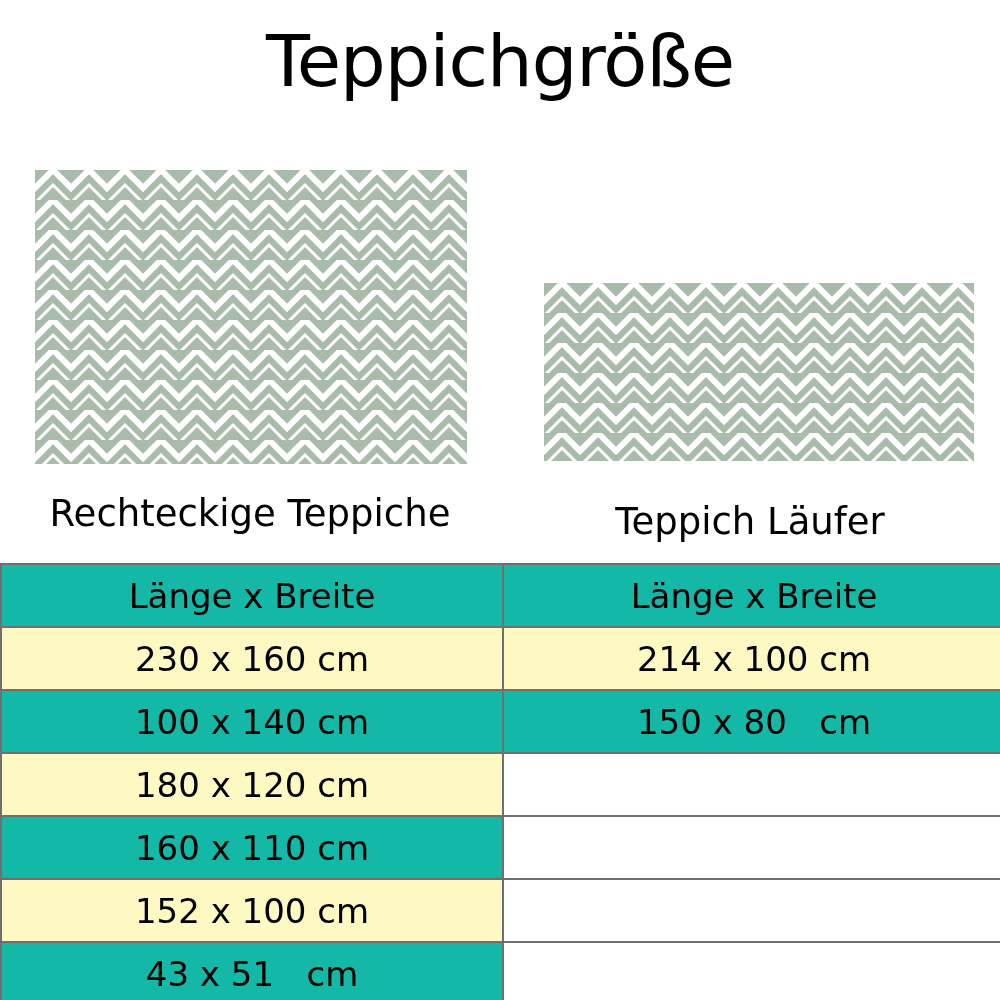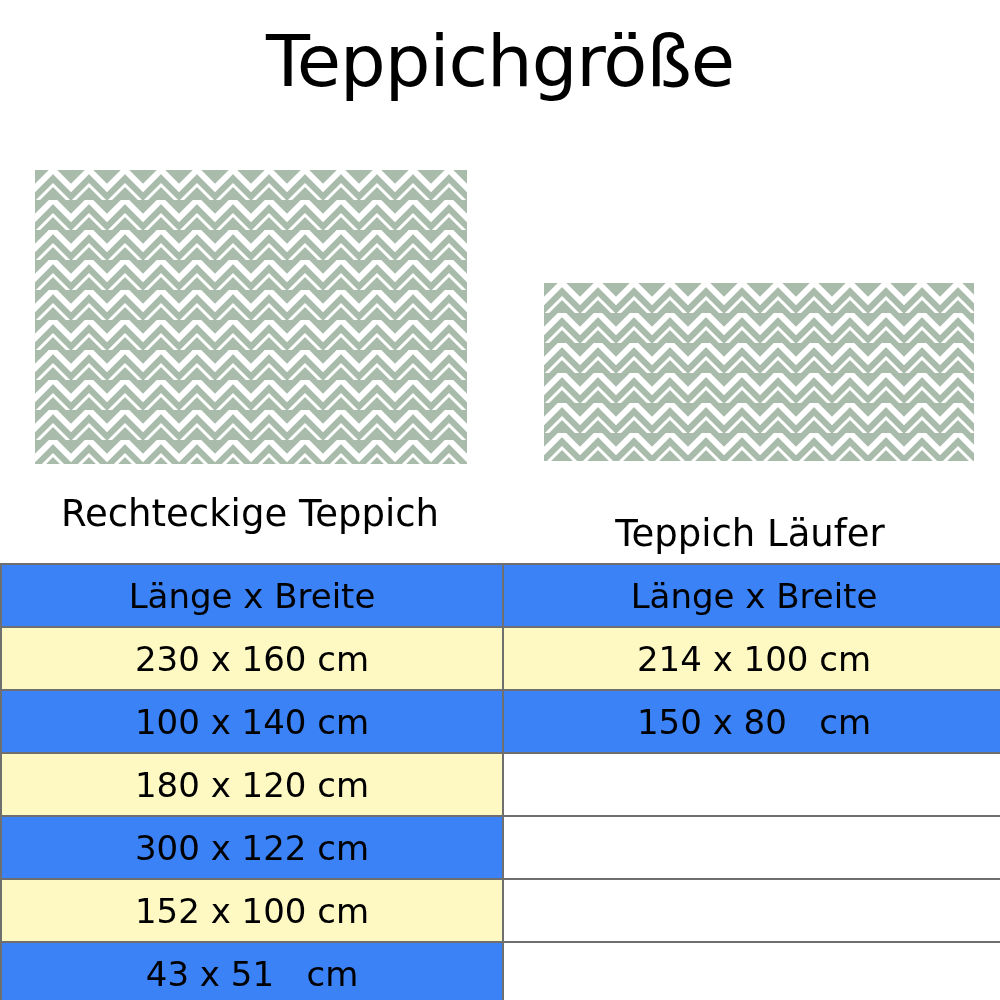--- a/index.html
+++ b/index.html
@@ -71,21 +71,21 @@
     text-align: center;
     white-space: nowrap;
   }
   #caption-rect {
     left: 0;
     top: 492px;
     width: 500px;
   }
   #caption-runner {
     left: 500px;
-    top: 512px;
+    top: 500px;
     width: 500px;
   }
 
   
   .table {
     position: absolute;
     left: 0;
     top: 563px;
     width: 1000px;
     border-collapse: collapse;
@@ -95,21 +95,21 @@
     width: 500px;
     height: 61px;
     border: 2px solid #6f6f6f;
     text-align: center;
     vertical-align: middle;
     font-size: 34px;
     color: #000000;
     padding: 0;
   }
   .table tr.shaded td {
-    background: #3b82f6;
+    background: #14b8a6;
   }
   .table tr.plain td {
     background: #fef9c3;
   }
   .table td.empty {
     background: #ffffff !important;
   }
   .table .cell-text {
     display: block;
     white-space: pre;
@@ -141,21 +141,21 @@
         <pattern id="chev2" x="0" y="0" width="36" height="30" patternUnits="userSpaceOnUse">
           <path d="M -18 0 L 0 18 L 18 0 L 36 18 L 54 0" fill="none" stroke="#ffffff" stroke-width="6" stroke-linecap="square"></path>
           <path d="M -18 15 L 0 33 L 18 15 L 36 33 L 54 15" fill="none" stroke="#ffffff" stroke-width="3" stroke-linecap="square"></path>
         </pattern>
       </defs>
       <rect x="0" y="0" width="430" height="178" fill="#a9bcab"></rect>
       <rect x="0" y="0" width="430" height="178" fill="url(#chev2)"></rect>
     </svg>
   </div>
 
-  <div class="caption" id="caption-rect">Rechteckige Teppich</div>
+  <div class="caption" id="caption-rect">Rechteckige Teppiche</div>
   <div class="caption" id="caption-runner">Teppich Läufer</div>
 
   <table class="table">
     <tbody>
       <tr class="shaded">
         <td>
             <span class="cell-text">Länge x Breite</span>
           </td>
         <td>
             <span class="cell-text">Länge x Breite</span>
@@ -180,21 +180,21 @@
       <tr class="plain">
         <td>
             <span class="cell-text">180 x 120 cm</span>
           </td>
         <td class="empty">
             <span class="cell-text"></span>
           </td>
       </tr>
       <tr class="shaded">
         <td>
-            <span class="cell-text">300 x 122 cm</span>
+            <span class="cell-text">160 x 110 cm</span>
           </td>
         <td class="empty">
             <span class="cell-text"></span>
           </td>
       </tr>
       <tr class="plain">
         <td>
             <span class="cell-text">152 x 100 cm</span>
           </td>
         <td class="empty">

